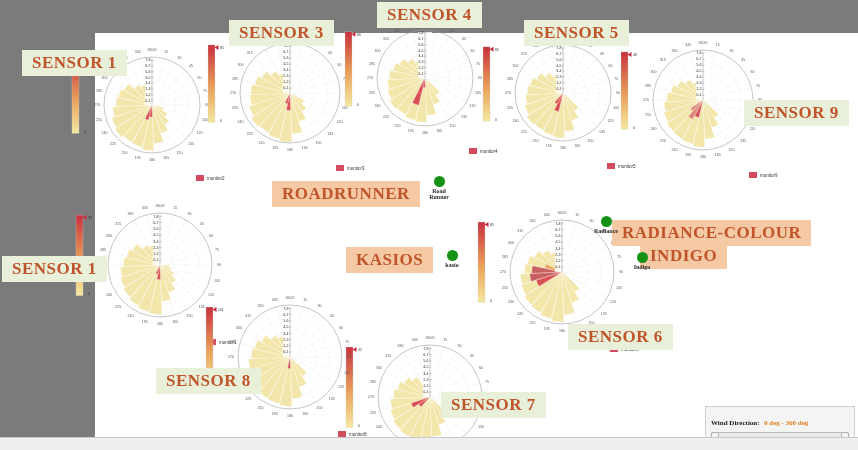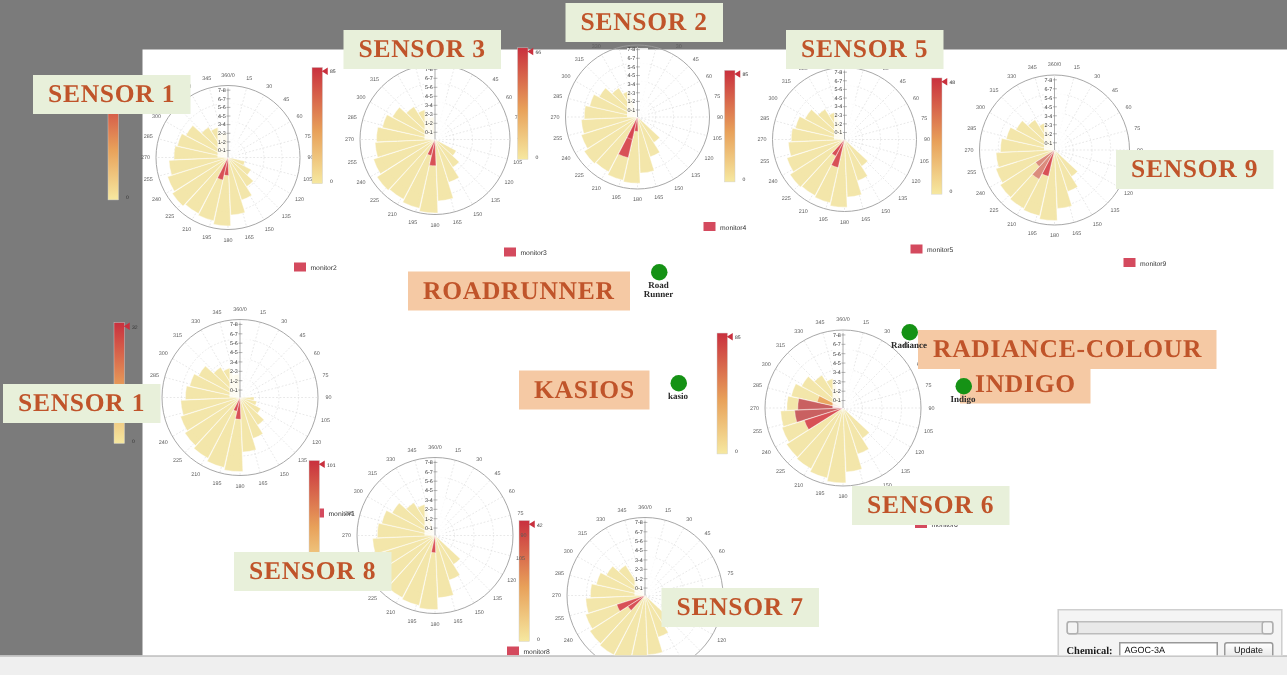--- a/index.html
+++ b/index.html
@@ -1139,21 +1139,21 @@
       </div>
       <div class="legend" style="left: 749px; top: 172px;">
         <span class="swatch"></span>
         <span>monitor9</span>
       </div>
     </div>
   <div id="banners-layer">
       <div class="banner" style="left: 2px; top: 256px;">SENSOR 1</div>
       <div class="banner" style="left: 22px; top: 50px;">SENSOR 1</div>
       <div class="banner" style="left: 229px; top: 20px;">SENSOR 3</div>
-      <div class="banner" style="left: 377px; top: 2px;">SENSOR 2</div>
+      <div class="banner" style="left: 377px; top: 2px;">SENSOR 4</div>
       <div class="banner" style="left: 524px; top: 20px; text-align: center;">SENSOR 5</div>
       <div class="banner" style="left: 568px; top: 324px;">SENSOR 6</div>
       <div class="banner" style="left: 441px; top: 392px;">SENSOR 7</div>
       <div class="banner" style="left: 156px; top: 368px;">SENSOR 8</div>
       <div class="banner" style="left: 744px; top: 100px; text-align: center;">SENSOR 9</div>
       <div class="banner orange" style="left: 272px; top: 181px;">ROADRUNNER</div>
       <div class="banner orange" style="left: 346px; top: 247px;">KASIOS</div>
       <div class="banner orange" style="left: 612px; top: 196px; margin-top: 24px;">RADIANCE-COLOUR</div>
       <div class="banner orange" style="left: 640px; top: 243px;">INDIGO</div>
     </div>
@@ -1179,20 +1179,24 @@
       </div>
       <div class="company" style="left: 622px; top: 252px;">
         <div class="dot" style="background: rgb(21, 146, 21);"></div>
         <div class="cname">
           <div>Indigo</div>
         </div>
       </div>
     </div>
 
   <div id="controls">
+    <div>
+      <span class="ctl-label">Wind Direction:</span>
+      <span class="ctl-value">0 deg - 360 deg</span>
+    </div>
     <div class="slider-track">
       <div class="slider-handle left"></div>
       <div class="slider-handle right"></div>
     </div>
     <div class="ctl-row2">
       <span class="ctl-label">Chemical:</span>
       <div class="select-box">
         <span>AGOC-3A</span>
         
       </div>

